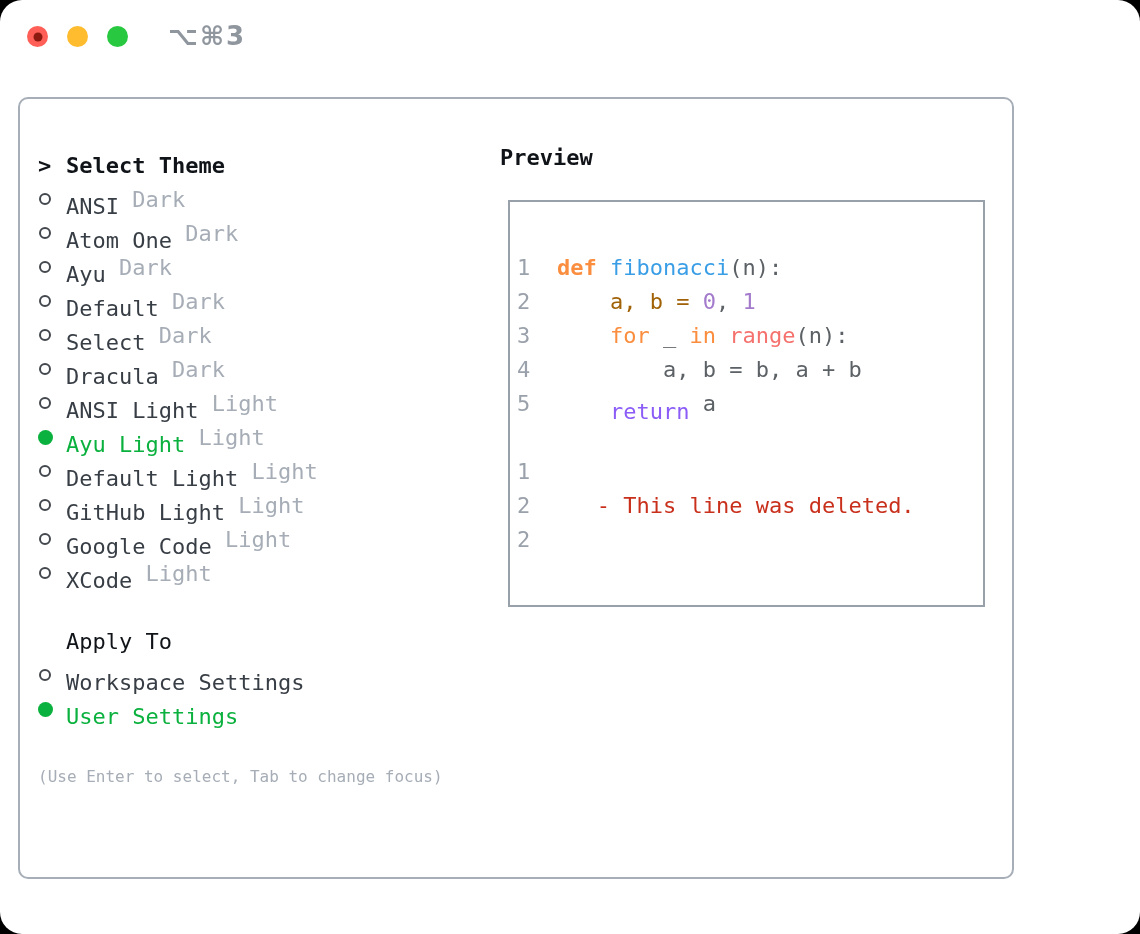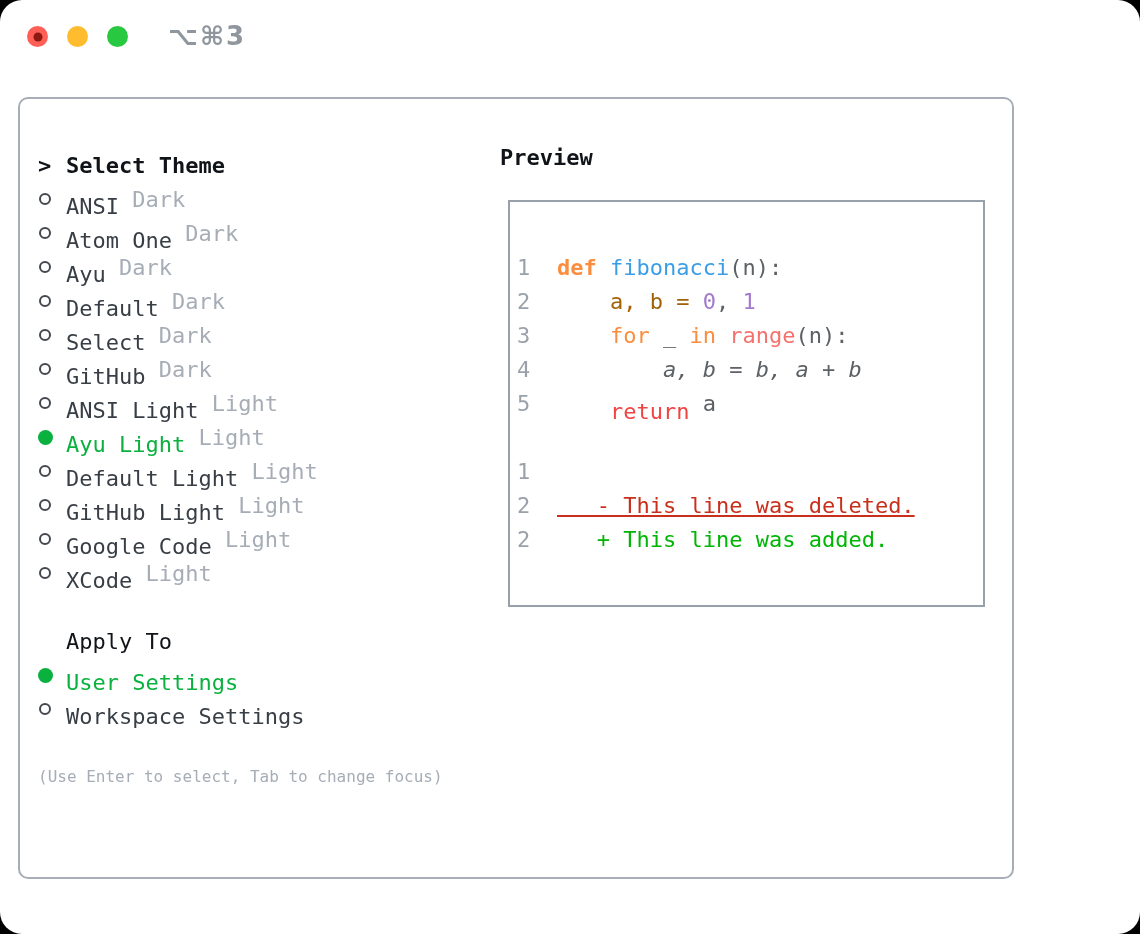--- a/index.html
+++ b/index.html
@@ -83,49 +83,49 @@
     <div class="row">
       <span class="marker"><span class="prompt">&gt;</span></span>
       <span class="heading-txt">Select Theme</span>
     </div>
     <div id="theme-list">
         <div class="row"><span class="marker"><span class="ring"></span></span><span class="item-name">ANSI</span><span class="item-tag"> Dark</span></div>
         <div class="row"><span class="marker"><span class="ring"></span></span><span class="item-name">Atom One</span><span class="item-tag"> Dark</span></div>
         <div class="row"><span class="marker"><span class="ring"></span></span><span class="item-name">Ayu</span><span class="item-tag"> Dark</span></div>
         <div class="row"><span class="marker"><span class="ring"></span></span><span class="item-name">Default</span><span class="item-tag"> Dark</span></div>
         <div class="row"><span class="marker"><span class="ring"></span></span><span class="item-name">Select</span><span class="item-tag"> Dark</span></div>
-        <div class="row"><span class="marker"><span class="ring"></span></span><span class="item-name">GitHub</span><span class="item-tag"> Dark</span></div>
+        <div class="row"><span class="marker"><span class="ring"></span></span><span class="item-name">Dracula</span><span class="item-tag"> Dark</span></div>
         <div class="row"><span class="marker"><span class="ring"></span></span><span class="item-name">ANSI Light</span><span class="item-tag"> Light</span></div>
         <div class="row"><span class="marker"><span class="dot"></span></span><span class="item-name sel">Ayu Light</span><span class="item-tag"> Light</span></div>
         <div class="row"><span class="marker"><span class="ring"></span></span><span class="item-name">Default Light</span><span class="item-tag"> Light</span></div>
         <div class="row"><span class="marker"><span class="ring"></span></span><span class="item-name">GitHub Light</span><span class="item-tag"> Light</span></div>
         <div class="row"><span class="marker"><span class="ring"></span></span><span class="item-name">Google Code</span><span class="item-tag"> Light</span></div>
         <div class="row"><span class="marker"><span class="ring"></span></span><span class="item-name">XCode</span><span class="item-tag"> Light</span></div>
       </div>
     <div class="spacer"></div>
     <div class="row">
       <span class="marker"></span>
       <span class="apply-heading">Apply To</span>
     </div>
     <div id="apply-list">
+        <div class="row"><span class="marker"><span class="ring"></span></span><span class="item-name">Workspace Settings</span></div>
         <div class="row"><span class="marker"><span class="dot"></span></span><span class="item-name sel">User Settings</span></div>
-        <div class="row"><span class="marker"><span class="ring"></span></span><span class="item-name">Workspace Settings</span></div>
       </div>
     <div class="hint">(Use Enter to select, Tab to change focus)</div>
   </div>
 
   <div class="preview-label">Preview</div>
 
   <div class="preview-box">
     <div class="code" id="preview-code">
         <div class="code-line"><span class="lineno" style="color: rgb(154, 161, 170);">1</span><span style="color: rgb(250, 141, 62); font-weight: bold;">def</span><span style="color: rgb(92, 97, 102);"> </span><span style="color: rgb(57, 158, 230);">fibonacci</span><span style="color: rgb(92, 97, 102);">(n):</span></div>
         <div class="code-line"><span class="lineno" style="color: rgb(154, 161, 170);">2</span><span style="color: #a16207;">    a, b = </span><span style="color: rgb(163, 122, 204);">0</span><span style="color: rgb(92, 97, 102);">, </span><span style="color: rgb(163, 122, 204);">1</span></div>
         <div class="code-line"><span class="lineno" style="color: rgb(154, 161, 170);">3</span><span style="color: rgb(92, 97, 102);">    </span><span style="color: rgb(250, 141, 62);">for</span><span style="color: rgb(92, 97, 102);"> _ </span><span style="color: rgb(250, 141, 62);">in</span><span style="color: rgb(92, 97, 102);"> </span><span style="color: rgb(245, 113, 109);">range</span><span style="color: rgb(92, 97, 102);">(n):</span></div>
-        <div class="code-line"><span class="lineno" style="color: rgb(154, 161, 170);">4</span><span style="color: rgb(92, 97, 102); font-style: italic;">        a, b = b, a + b</span></div>
-        <div class="code-line"><span class="lineno" style="color: rgb(154, 161, 170);">5</span><span style="color: rgb(92, 97, 102);">    </span><span style="color: #ef4444; margin-top: 16px;">return</span><span style="color: rgb(92, 97, 102);"> a</span></div>
+        <div class="code-line"><span class="lineno" style="color: rgb(154, 161, 170);">4</span><span style="color: rgb(92, 97, 102);">        a, b = b, a + b</span></div>
+        <div class="code-line"><span class="lineno" style="color: rgb(154, 161, 170);">5</span><span style="color: rgb(92, 97, 102);">    </span><span style="color: #8b5cf6; margin-top: 16px;">return</span><span style="color: rgb(92, 97, 102);"> a</span></div>
         <div class="code-line"><span class="lineno" style="color: rgb(154, 161, 170);"></span></div>
         <div class="code-line"><span class="lineno" style="color: rgb(154, 161, 170);">1</span></div>
-        <div class="code-line"><span class="lineno" style="color: rgb(154, 161, 170);">2</span><span style="color: rgb(201, 48, 28); text-decoration: underline;">   - This line was deleted.</span></div>
-        <div class="code-line"><span class="lineno" style="color: rgb(154, 161, 170);">2</span><span style="color: rgb(0, 181, 6);">   + This line was added.</span></div>
+        <div class="code-line"><span class="lineno" style="color: rgb(154, 161, 170);">2</span><span style="color: rgb(201, 48, 28);">   - This line was deleted.</span></div>
+        <div class="code-line"><span class="lineno" style="color: rgb(154, 161, 170);">2</span></div>
       </div>
   </div>
 
 </div>
 
 </body></html>

